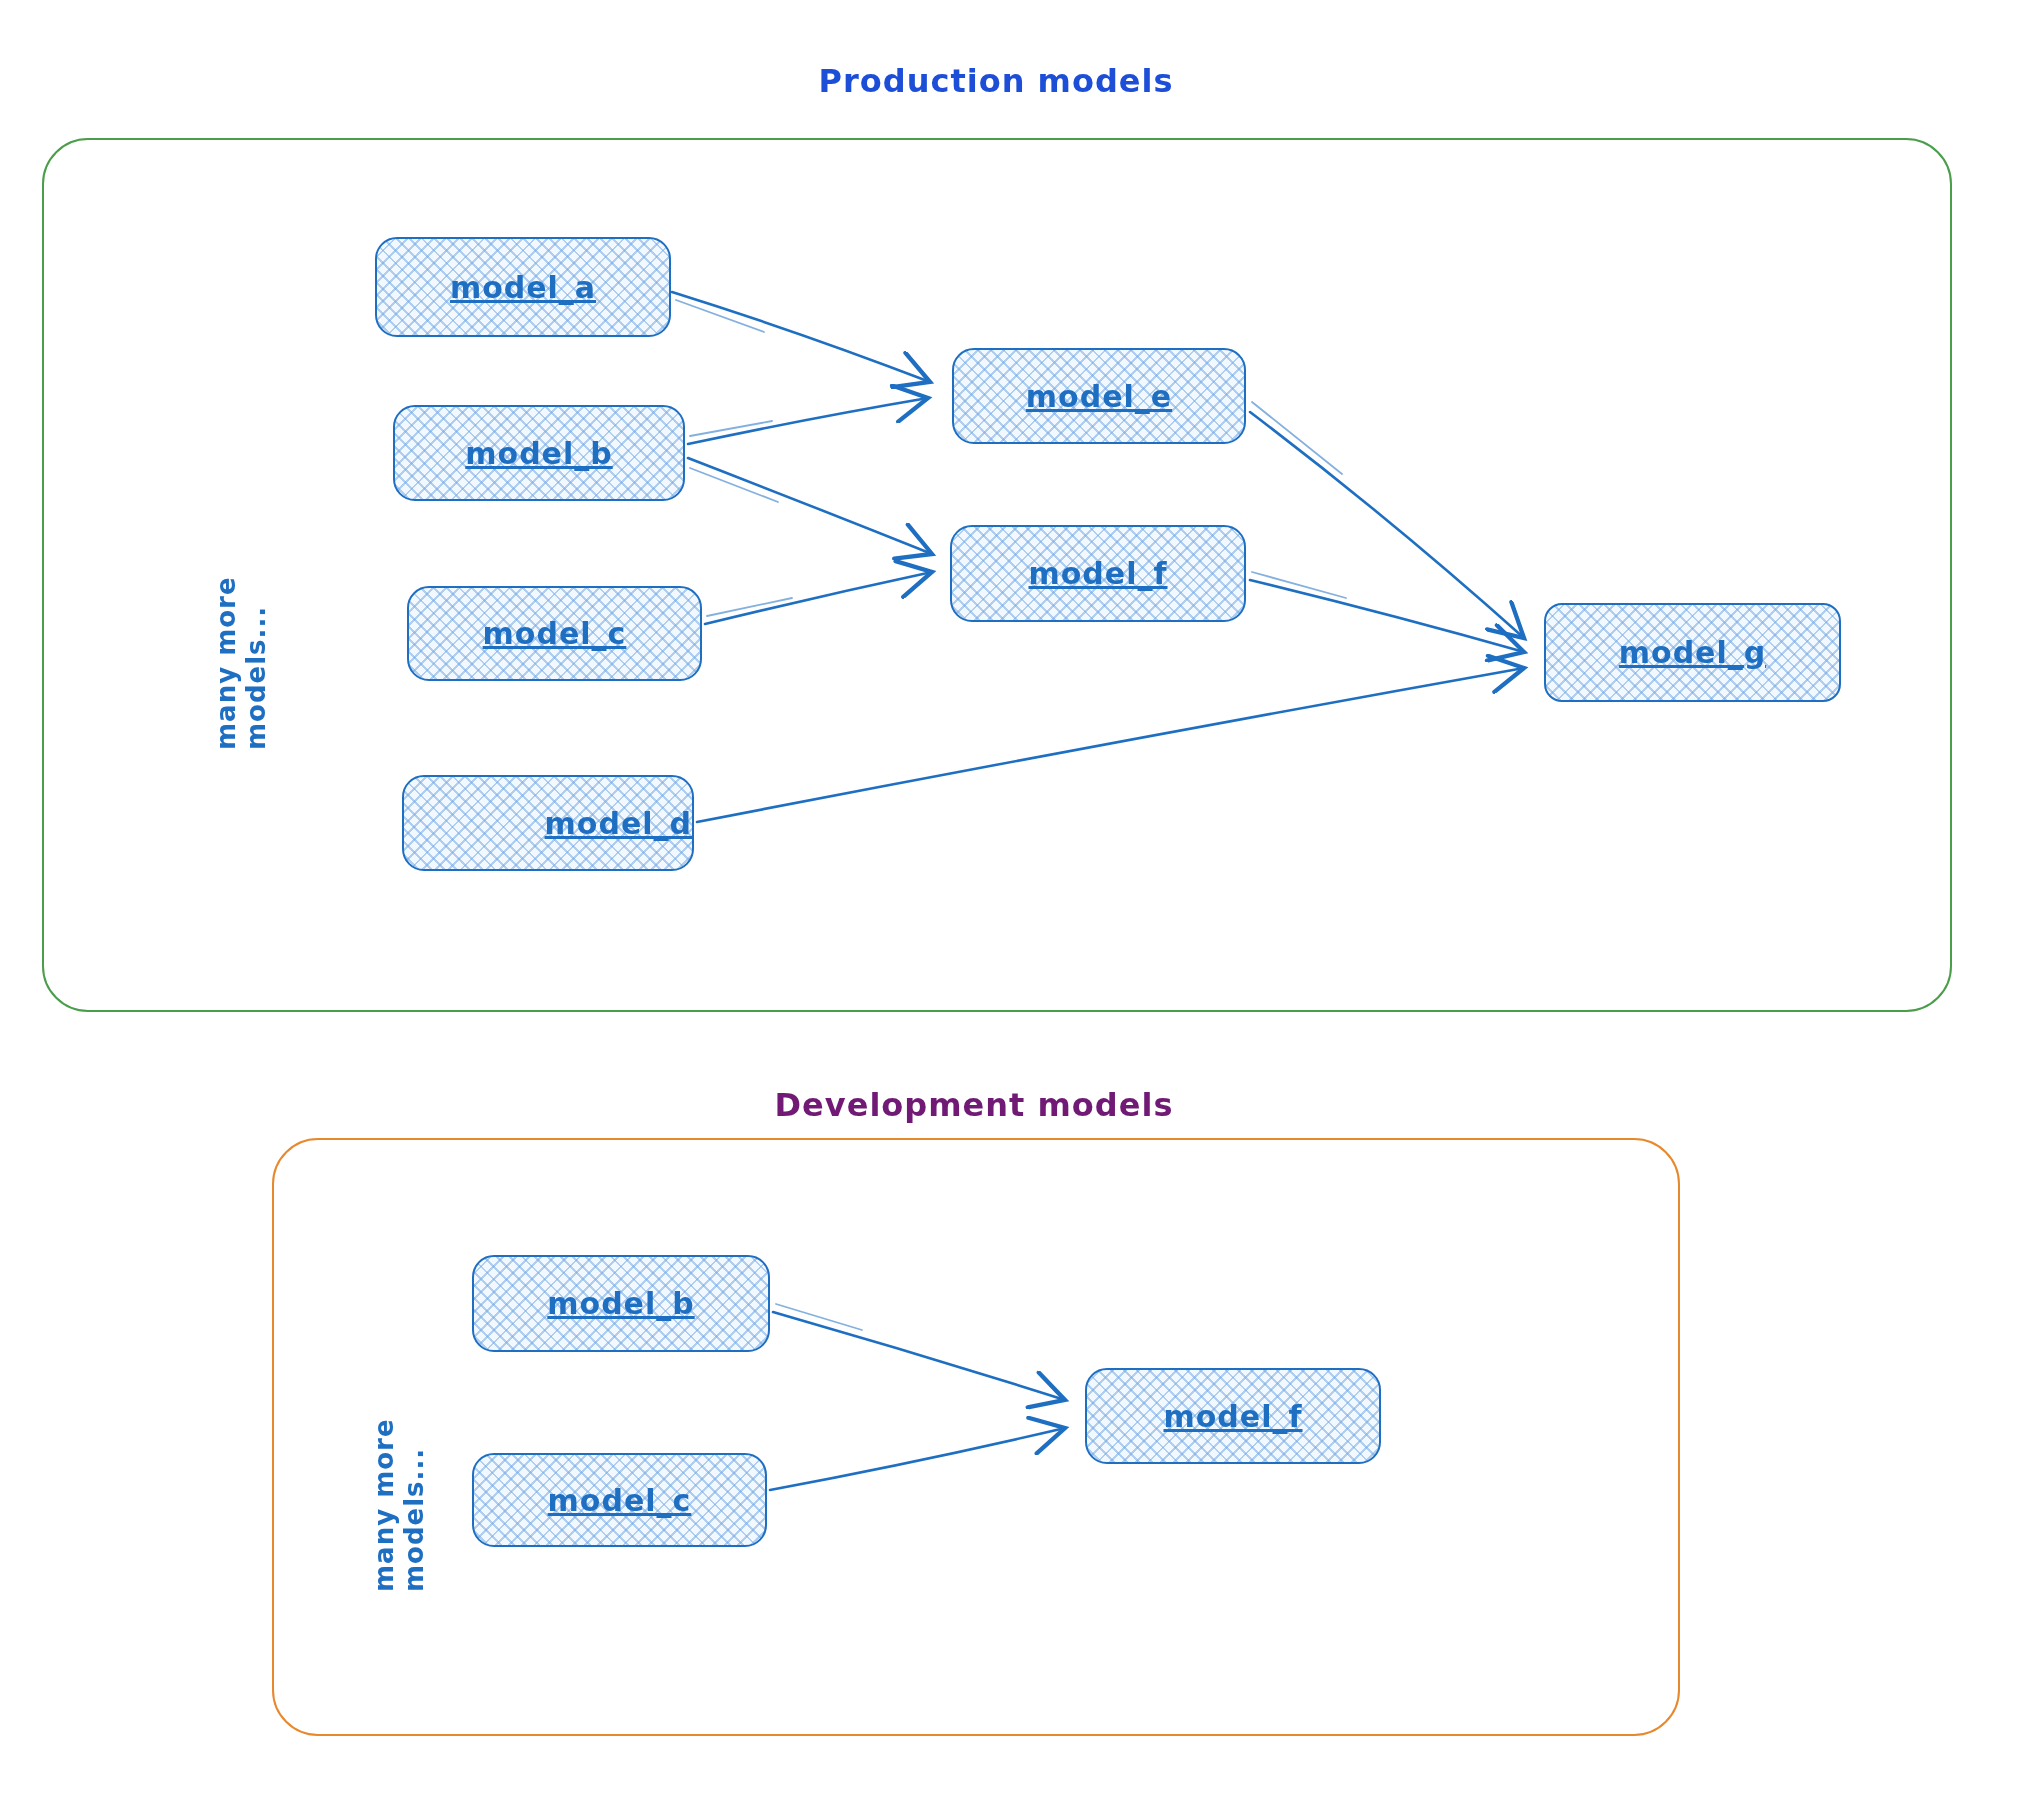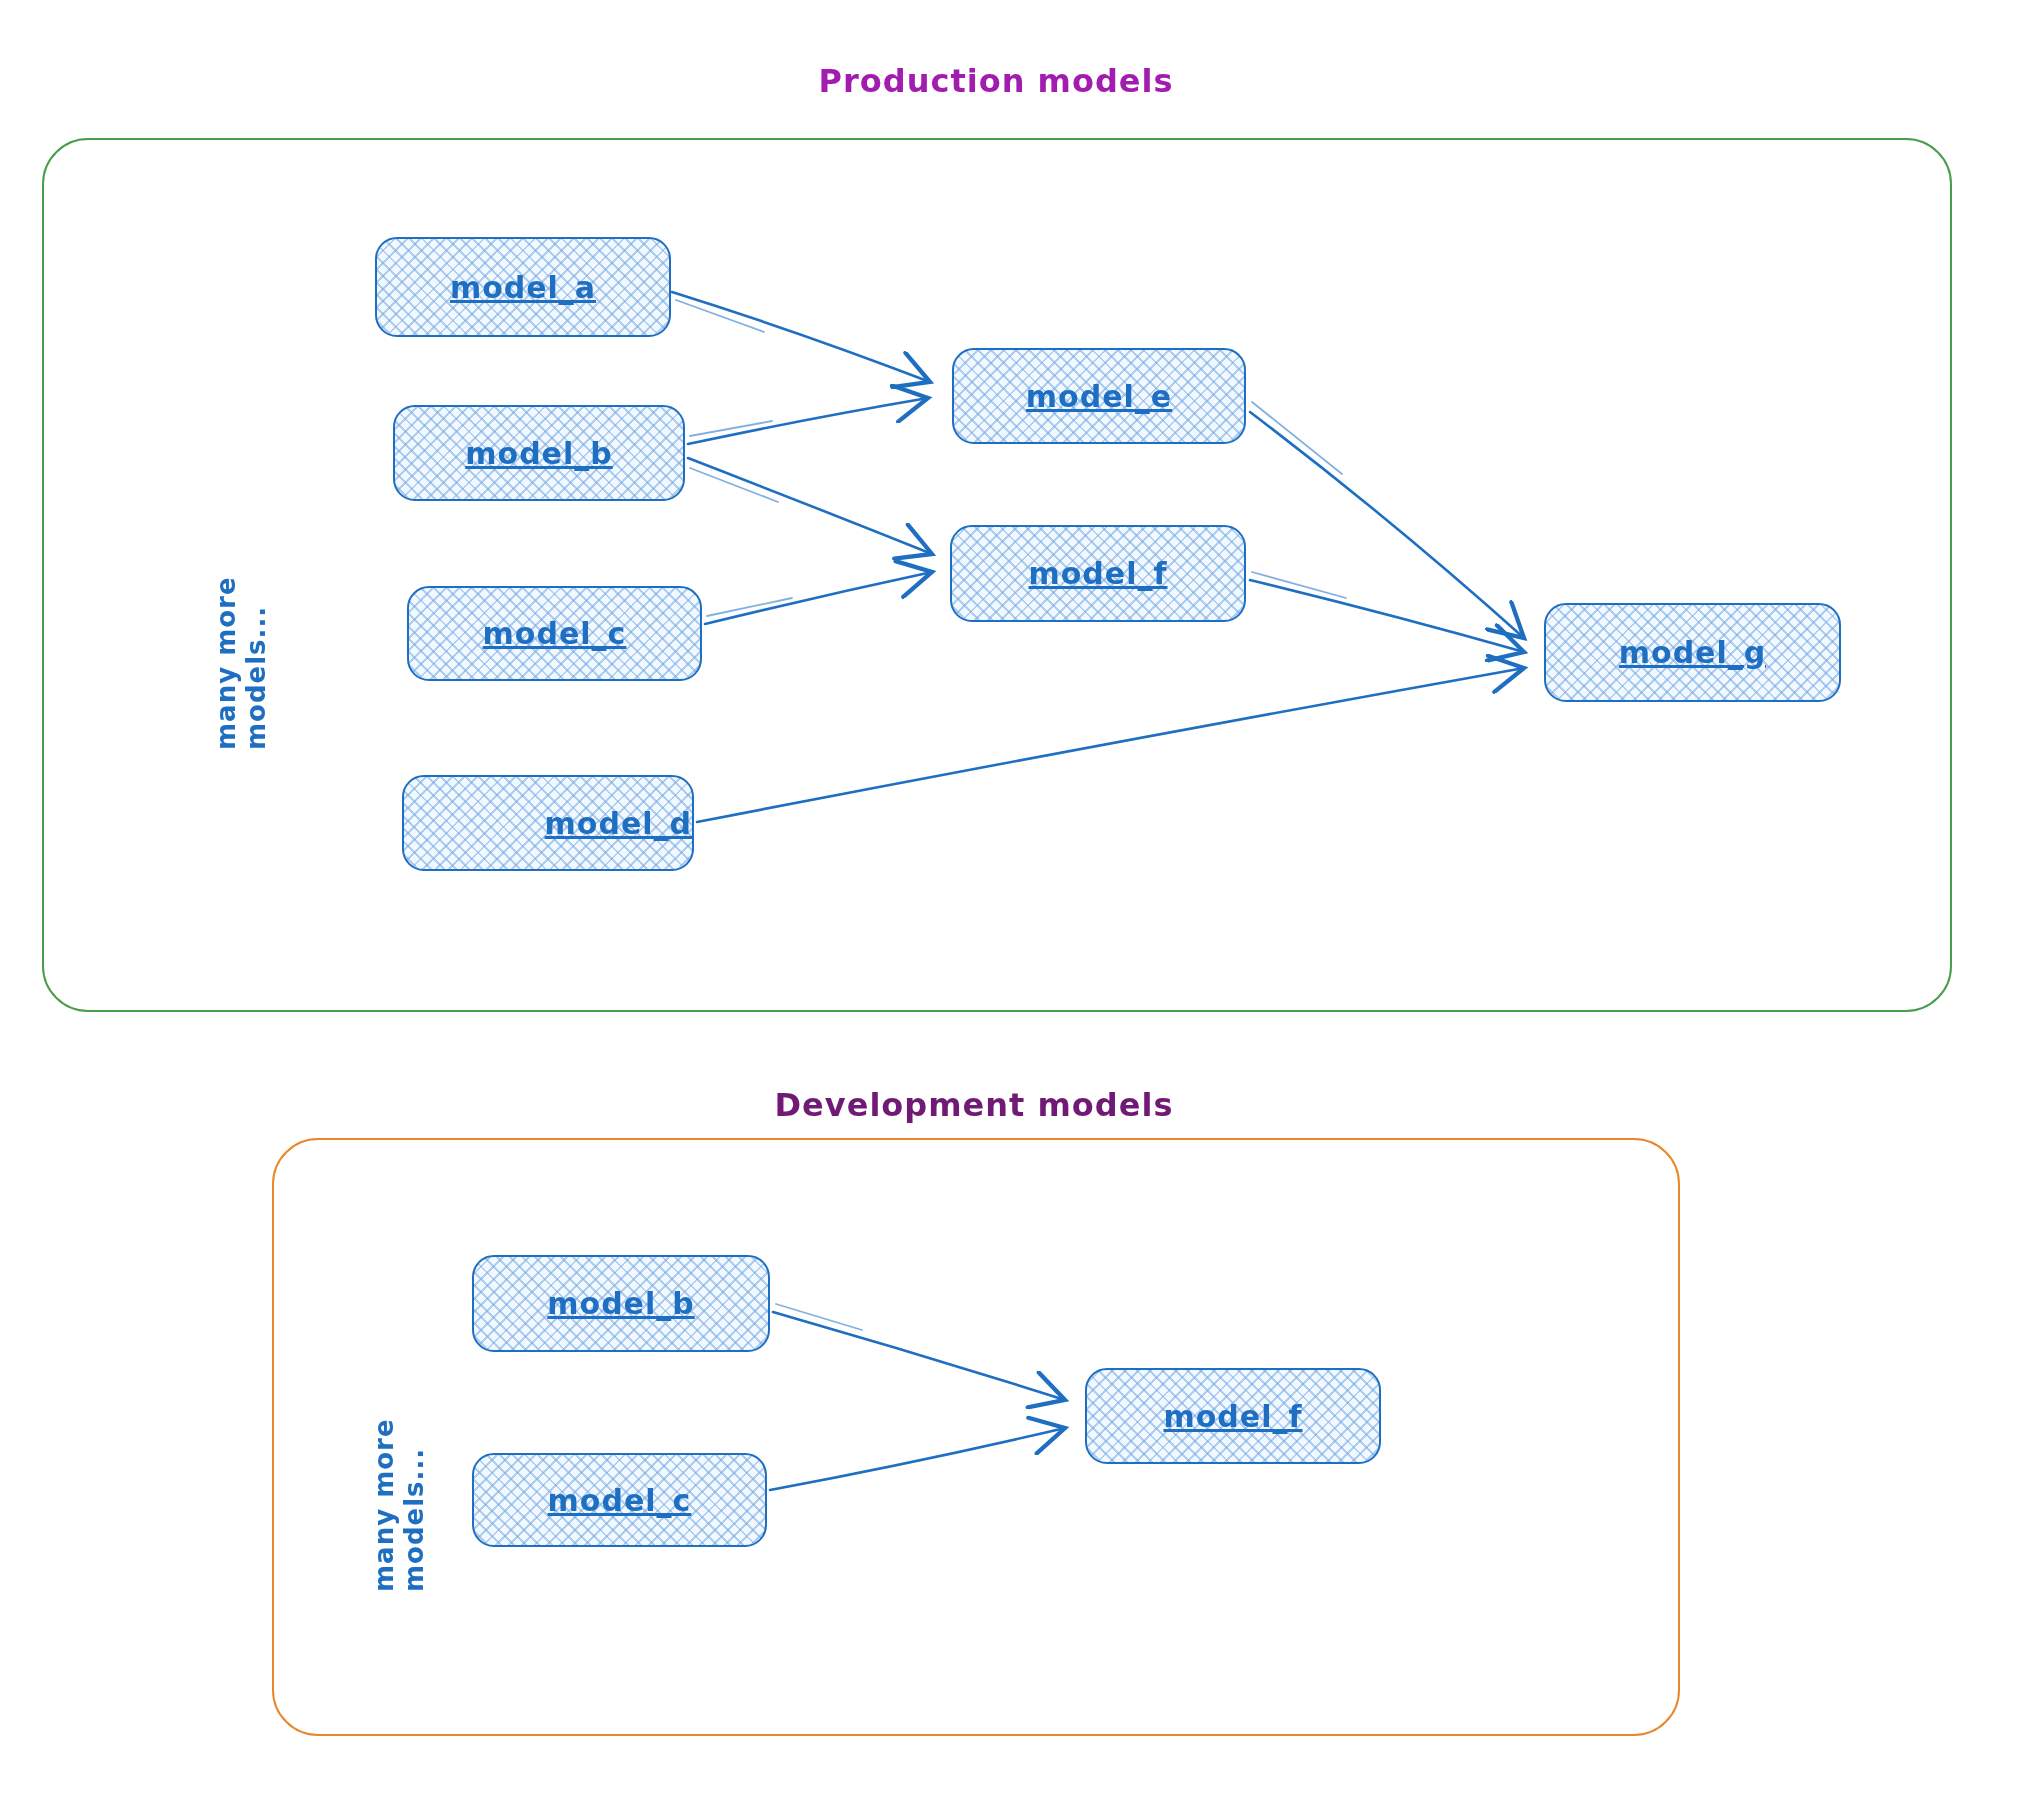--- a/index.html
+++ b/index.html
@@ -4,21 +4,21 @@
 <style>
   html,body{margin:0;padding:0;background:#ffffff;}
   .canvas{
     position:relative;width:2024px;height:1818px;background:#ffffff;overflow:hidden;
     font-family:"DejaVu Sans", sans-serif;
   }
   .section-title{
     position:absolute;text-align:center;font-size:32px;font-weight:700;
     letter-spacing:1px;
   }
-  #prod-title{left:42px;top:62px;width:1908px;color:#a21caf;}
+  #prod-title{left:42px;top:62px;width:1908px;color:#1d4ed8;}
   #dev-title{left:272px;top:1086px;width:1404px;color:#701a75;}
   .container-frame{
     position:absolute;border:2px solid;border-radius:46px;background:transparent;
   }
   #prod-frame{left:42px;top:138px;width:1906px;height:870px;border-color:#4a9d4a;}
   #dev-frame{left:272px;top:1138px;width:1404px;height:594px;border-color:#e8882d;}
   .node{
     position:absolute;border:2.5px solid #1e6fc2;border-radius:22px;
     display:flex;align-items:center;justify-content:center;
     color:#1e6fc2;font-size:30px;font-weight:600;letter-spacing:1px;
@@ -27,21 +27,21 @@
       repeating-linear-gradient(-45deg, rgba(110,165,225,.50) 0 2px, transparent 2px 9px),
       #f2f8ff;
     text-decoration: underline;
   }
   #p-a{left:375px;top:237px;width:292px;height:96px;}
   #p-b{left:393px;top:405px;width:288px;height:92px;}
   #p-c{left:407px;top:586px;width:291px;height:91px;}
   #p-d{left:402px;top:775px;width:288px;height:92px;justify-content:flex-end;}
   #p-e{left:952px;top:348px;width:290px;height:92px;}
   #p-f{left:950px;top:525px;width:292px;height:93px;}
-  #p-g{left:1544px;top:603px;width:293px;height:95px;}
+  #p-g{left:1544px;top:603px;width:293px;height:95px;border-radius:18px;}
   #d-b{left:472px;top:1255px;width:294px;height:93px;}
   #d-c{left:472px;top:1453px;width:291px;height:90px;}
   #d-f{left:1085px;top:1368px;width:292px;height:92px;}
   .side-note{
     position:absolute;writing-mode:vertical-rl;transform:rotate(180deg);
     color:#1e6fc2;font-size:26px;font-weight:600;letter-spacing:1px;
     display:flex;align-items:center;justify-content:center;
   }
   #prod-note{left:222px;top:478px;width:38px;height:272px;}
   #dev-note{left:380px;top:1298px;width:38px;height:294px;}

